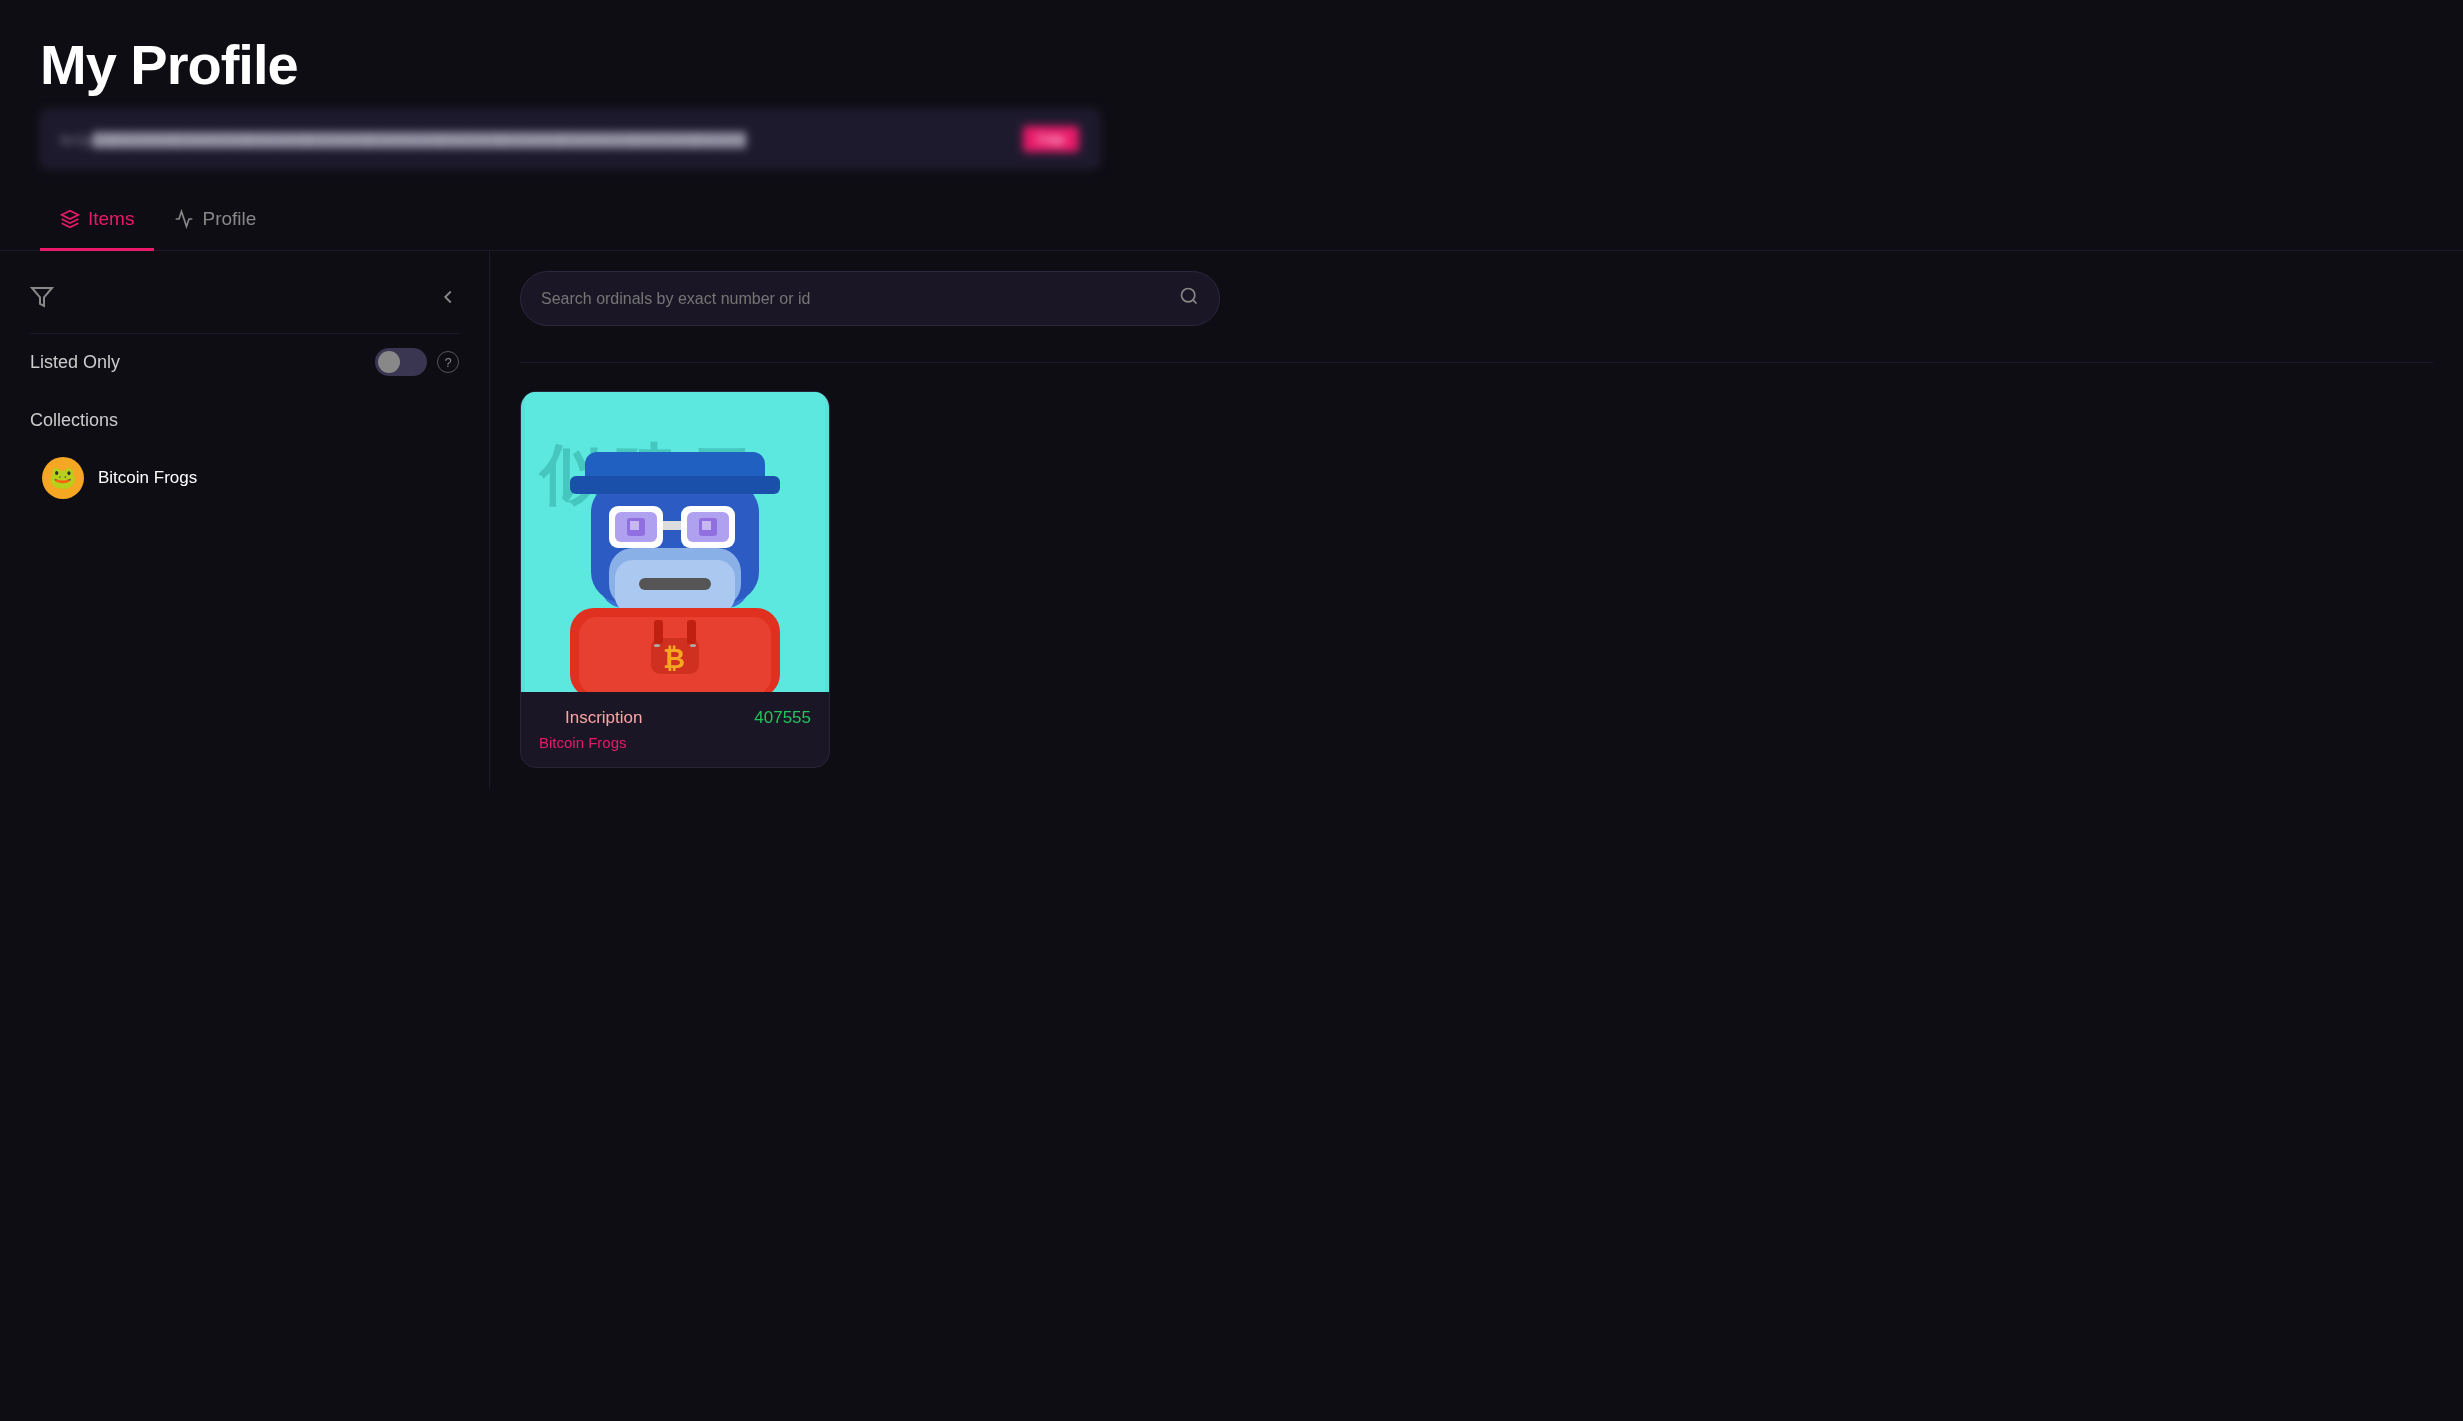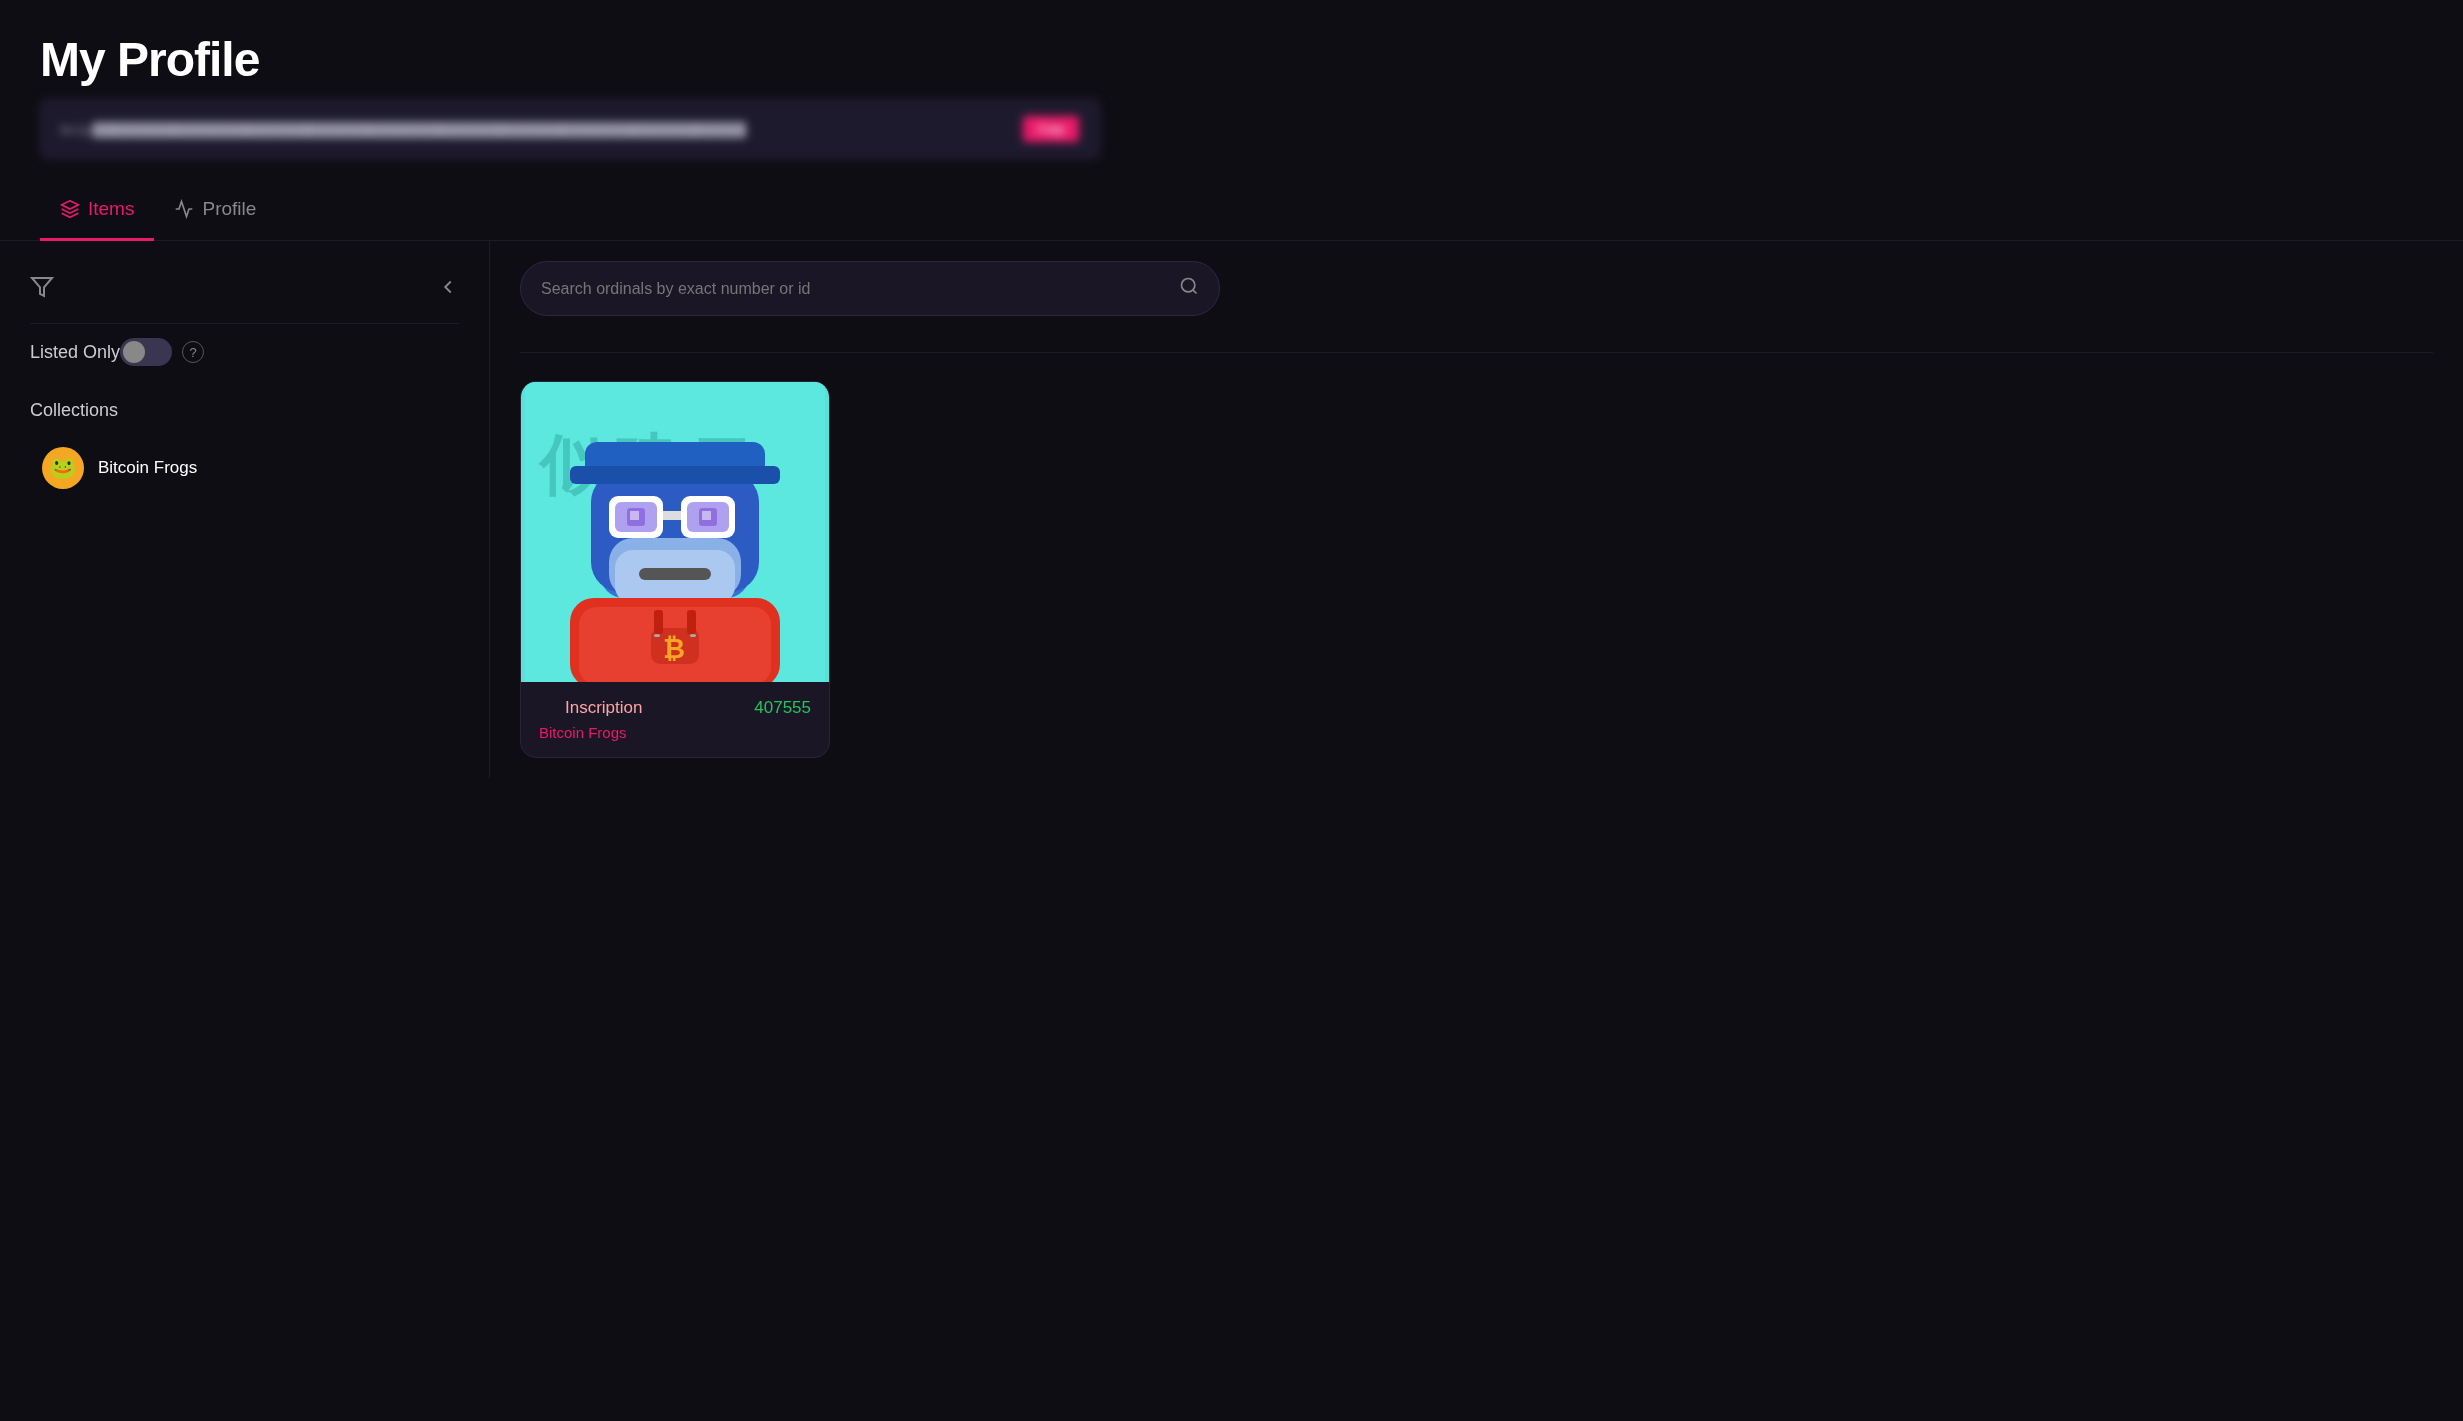--- a/index.html
+++ b/index.html
@@ -20,21 +20,21 @@
 
     
     .header {
       padding: 32px 40px 20px 40px;
       display: flex;
       flex-direction: column;
       gap: 12px;
     }
 
     .page-title {
-      font-size: 48px;
+      font-size: 56px;
       font-weight: 700;
       color: #ffffff;
       letter-spacing: -1px;
     }
 
     .address-bar {
       background: #1e1a2e;
       border: 1px solid #2d2840;
       border-radius: 8px;
       padding: 16px 20px;
@@ -136,20 +136,21 @@
       border: none;
       cursor: pointer;
       color: #888;
       display: flex;
       align-items: center;
     }
 
     .filter-row {
       display: flex;
       align-items: center;
+      justify-content: space-between;
       padding: 14px 0;
       border-top: 1px solid #1e1a2e;
     }
 
     .filter-label {
       font-size: 18px;
       color: #cccccc;
     }
 
     .filter-controls {

